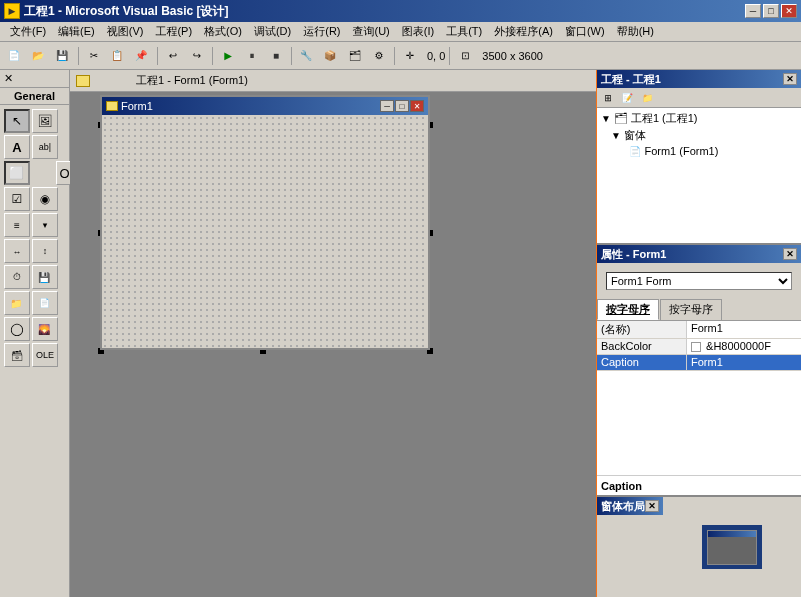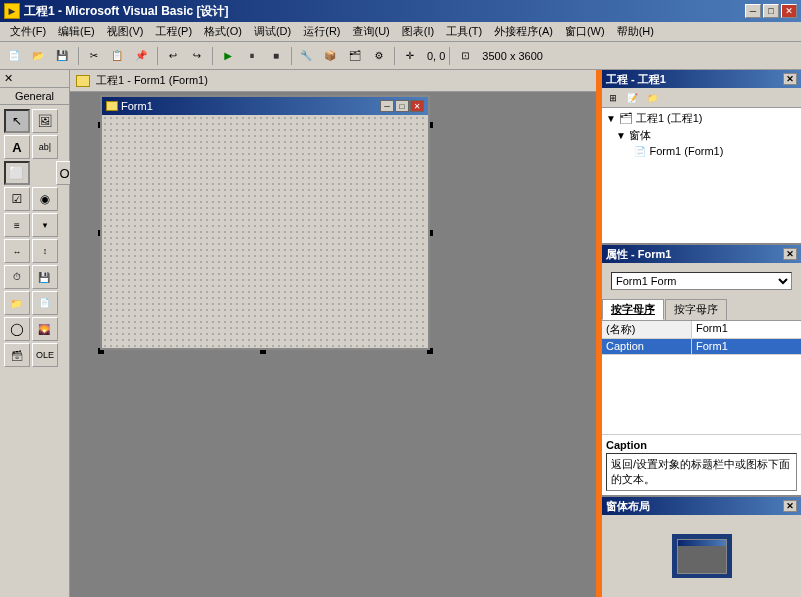--- a/index.html
+++ b/index.html
@@ -139,20 +139,21 @@
       display: flex;
       align-items: center;
       justify-content: space-between;
     }
     .toolbox-label {
       font-size: 11px;
       text-align: center;
       padding: 2px;
       border-bottom: 1px solid #999;
       cursor: pointer;
+      font-weight: bold;
     }
     .toolbox-grid {
       display: grid;
       grid-template-columns: repeat(2, 1fr);
       gap: 2px;
       padding: 4px;
     }
     .tool-item {
       width: 26px;
       height: 24px;
@@ -228,35 +229,36 @@
       top: 0;
       left: 0;
       right: 0;
       background: #d4d0c8;
       border-bottom: 1px solid #999;
       height: 22px;
       display: flex;
       align-items: center;
       padding: 0 6px;
       font-size: 11px;
+      gap: 40px;
     }
     .designer-folder-icon {
       width: 14px;
       height: 12px;
       background: #f5de6e;
       border: 1px solid #aa8800;
       margin-right: 6px;
       font-size: 8px;
     }
 
     
     .right-panels {
       width: 205px;
       background: #0ea5e9;
-      border-left: 6px solid #f97316;
+      border-left: 1px solid #f97316;
       display: flex;
       flex-direction: column;
     }
 
     
     .project-panel {
       background: #d4d0c8;
       border-bottom: 2px solid #888;
       height: 175px;
       display: flex;
@@ -400,21 +402,21 @@
       font-weight: bold;
       font-size: 11px;
       margin: 2px 2px 1px 2px;
     }
 
     
     .layout-panel {
       background: #d4d0c8;
       height: 100px;
       display: flex;
-      flex-direction: column;
+      flex-direction: row;
     }
     .layout-content {
       flex: 1;
       display: flex;
       align-items: center;
       justify-content: center;
       background: #d4d0c8;
     }
     .layout-form-preview {
       width: 60px;
@@ -598,28 +600,34 @@
       </div>
       <div class="props-tabs">
         <div class="props-tab active">按字母序</div>
         <div class="props-tab">按字母序</div>
       </div>
       <div class="props-table">
         <div class="props-row">
           <div class="props-key">(名称)</div>
           <div class="props-value">Form1</div>
         </div>
+        <div class="props-row">
+          <div class="props-key">BackColor</div>
+          <div class="props-value">
+            <span style="display:inline-block;width:10px;height:10px;background:white;border:1px solid #999;vertical-align:middle;margin-right:2px;"></span>
+            &amp;H8000000F
+          </div>
+        </div>
         <div class="props-row selected">
           <div class="props-key">Caption</div>
           <div class="props-value">Form1</div>
         </div>
       </div>
       <div style="background:white; border-top:1px solid #ccc; padding:2px;">
         <div class="caption-title">Caption</div>
-        <div class="caption-info">返回/设置对象的标题栏中或图标下面的文本。</div>
       </div>
     </div>
 
     <div class="layout-panel">
       <div class="panel-titlebar">
         <span>窗体布局</span>
         <div class="panel-close">✕</div>
       </div>
       <div class="layout-content">
         <div class="layout-form-preview">

